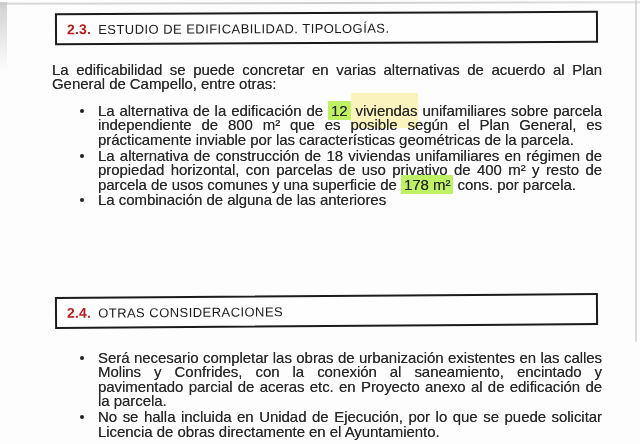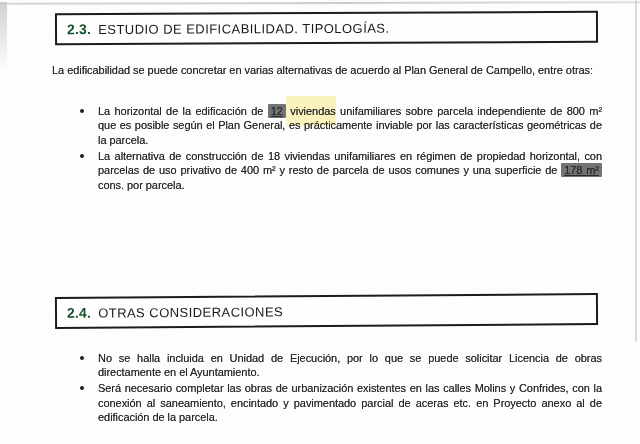--- a/index.html
+++ b/index.html
@@ -19,33 +19,33 @@
   .scan-right-line{position:absolute;top:0;right:3px;width:2px;height:342px;
     background:#c4c4c4;opacity:.6;}
   
   .secbox{
     position:absolute;left:55px;width:543px;height:32px;
     border:2px solid #1c1c1c;background:#fffefe;
     display:flex;align-items:center;padding-left:10px;box-sizing:border-box;
   }
   .box23{top:12px;transform:rotate(-.25deg);}
   .box24{top:295px;transform:rotate(-.4deg);}
-  .secnum{font-weight:bold;font-size:14px;letter-spacing:.2px;color:#14532d;margin-right:7px;}
+  .secnum{font-weight:bold;font-size:14px;letter-spacing:.2px;color:#b91c1c;margin-right:7px;}
   .sectitle{font-size:13px;letter-spacing:.45px;color:#1a1a1a;}
   
-  .doc-text{font-size:11px;line-height:14.4px;letter-spacing:-.05px;
+  .doc-text{font-size:15px;line-height:14.4px;letter-spacing:-.05px;
     text-shadow:0 0 .35px rgba(40,40,40,.7);}
   .intro{position:absolute;left:52px;top:63px;width:550px;margin:0;text-align:justify;}
   .bullets{position:absolute;left:80px;width:522px;}
   .bullets23{top:104px;}
   .bullets24{top:351px;}
   .bullet{display:flex;margin-bottom:1.5px;}
   .dot{flex:none;width:4px;height:4px;border-radius:50%;background:#1f1f1f;margin:5px 14px 0 0;}
   .btext{flex:1;text-align:justify;}
-  .hl-strong{background:#737373;padding:1px 3px;border-radius:1px;text-decoration:underline;}
+  .hl-strong{background:#bef264;padding:1px 3px;border-radius:1px;}
   .hl-light{background:rgba(247,229,102,.42);padding:9px 0;}
 </style>
 </head>
 <body>
 
 <div class="page">
 
   <div class="scan-top-line"></div>
   <div class="scan-left-smudge"></div>
   <div class="scan-right-line"></div>
@@ -53,37 +53,41 @@
   <div class="secbox box23">
     <span class="secnum">2.3.</span>
     <span class="sectitle">ESTUDIO DE EDIFICABILIDAD. TIPOLOGÍAS.</span>
   </div>
 
   <p class="intro doc-text">La edificabilidad se puede concretar en varias alternativas de acuerdo al Plan General de Campello, entre otras:</p>
 
   <div class="bullets bullets23 doc-text">
     <div class="bullet">
       <span class="dot"></span>
-      <span class="btext"><span>La horizontal de la edificación de </span><span class="hl-strong">12</span><span class="hl-light"> viviendas</span><span> unifamiliares sobre parcela independiente de 800 m² que es posible según el Plan General, es prácticamente inviable por las características geométricas de la parcela.</span></span>
+      <span class="btext"><span>La alternativa de la edificación de </span><span class="hl-strong">12</span><span class="hl-light"> viviendas</span><span> unifamiliares sobre parcela independiente de 800 m² que es posible según el Plan General, es prácticamente inviable por las características geométricas de la parcela.</span></span>
     </div>
     <div class="bullet">
       <span class="dot"></span>
       <span class="btext"><span>La alternativa de construcción de 18 viviendas unifamiliares en régimen de propiedad horizontal, con parcelas de uso privativo de 400 m² y resto de parcela de usos comunes y una superficie de </span><span class="hl-strong">178 m²</span><span> cons. por parcela.</span></span>
+    </div>
+    <div class="bullet">
+      <span class="dot"></span>
+      <span class="btext"><span>La combinación de alguna de las anteriores</span></span>
     </div>
   </div>
 
   <div class="secbox box24">
     <span class="secnum">2.4.</span>
     <span class="sectitle">OTRAS CONSIDERACIONES</span>
   </div>
 
   <div class="bullets bullets24 doc-text">
     <div class="bullet">
       <span class="dot"></span>
-      <span class="btext"><span>No se halla incluida en Unidad de Ejecución, por lo que se puede solicitar Licencia de obras directamente en el Ayuntamiento.</span></span>
+      <span class="btext"><span>Será necesario completar las obras de urbanización existentes en las calles Molins y Confrides, con la conexión al saneamiento, encintado y pavimentado parcial de aceras etc. en Proyecto anexo al de edificación de la parcela.</span></span>
     </div>
     <div class="bullet">
       <span class="dot"></span>
-      <span class="btext"><span>Será necesario completar las obras de urbanización existentes en las calles Molins y Confrides, con la conexión al saneamiento, encintado y pavimentado parcial de aceras etc. en Proyecto anexo al de edificación de la parcela.</span></span>
+      <span class="btext"><span>No se halla incluida en Unidad de Ejecución, por lo que se puede solicitar Licencia de obras directamente en el Ayuntamiento.</span></span>
     </div>
   </div>
 
 </div>
 
 </body></html>

